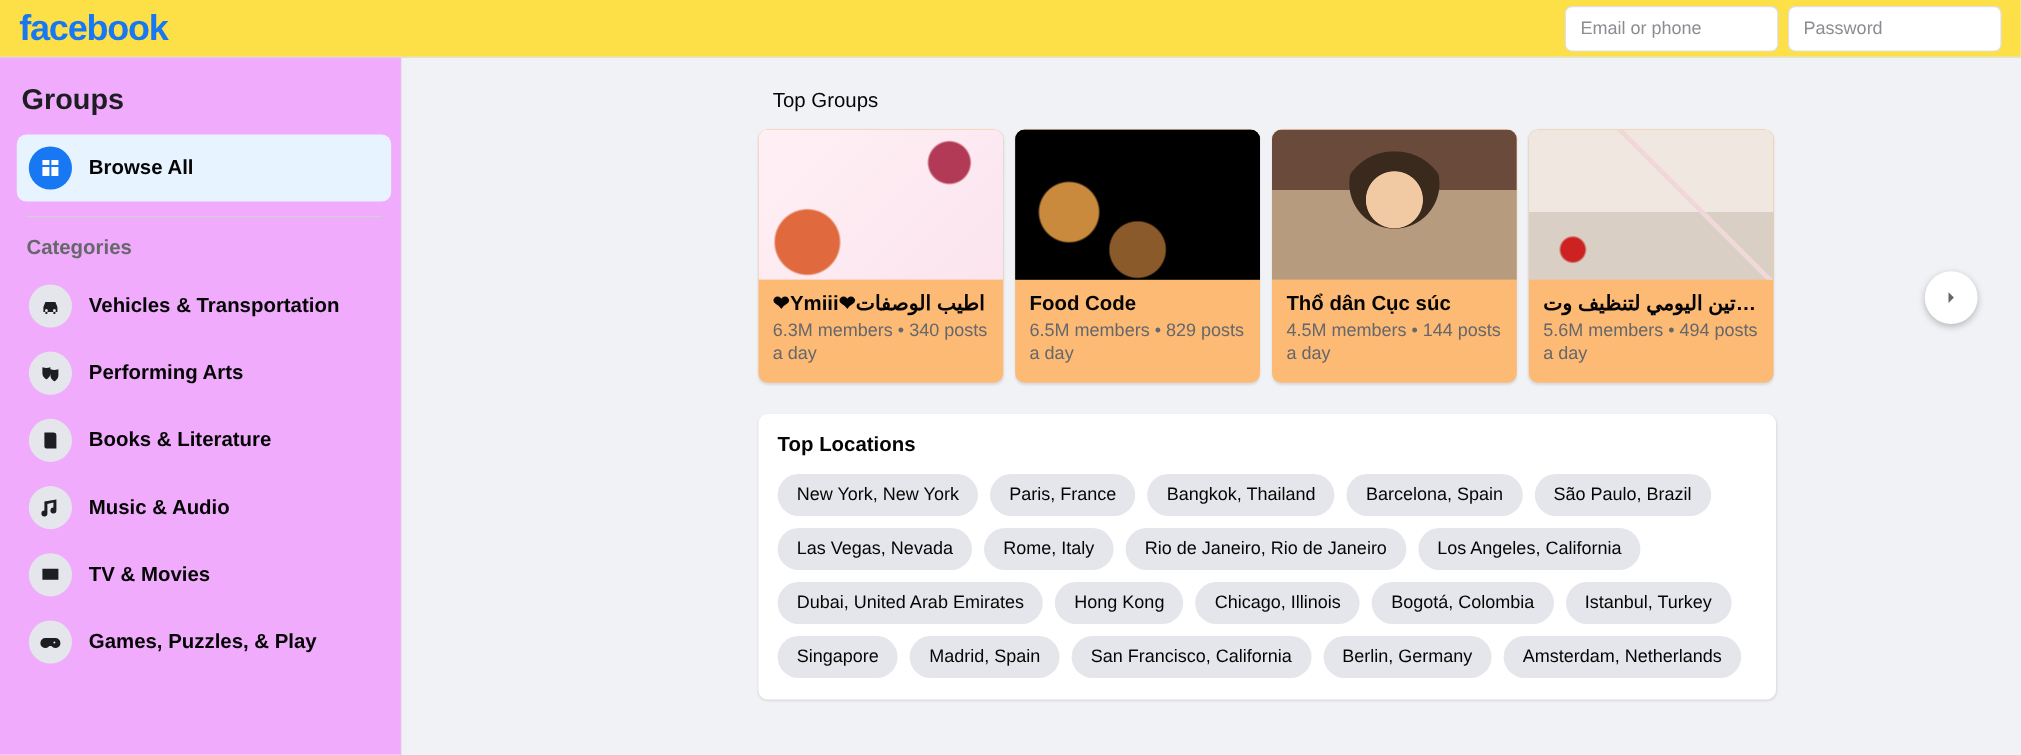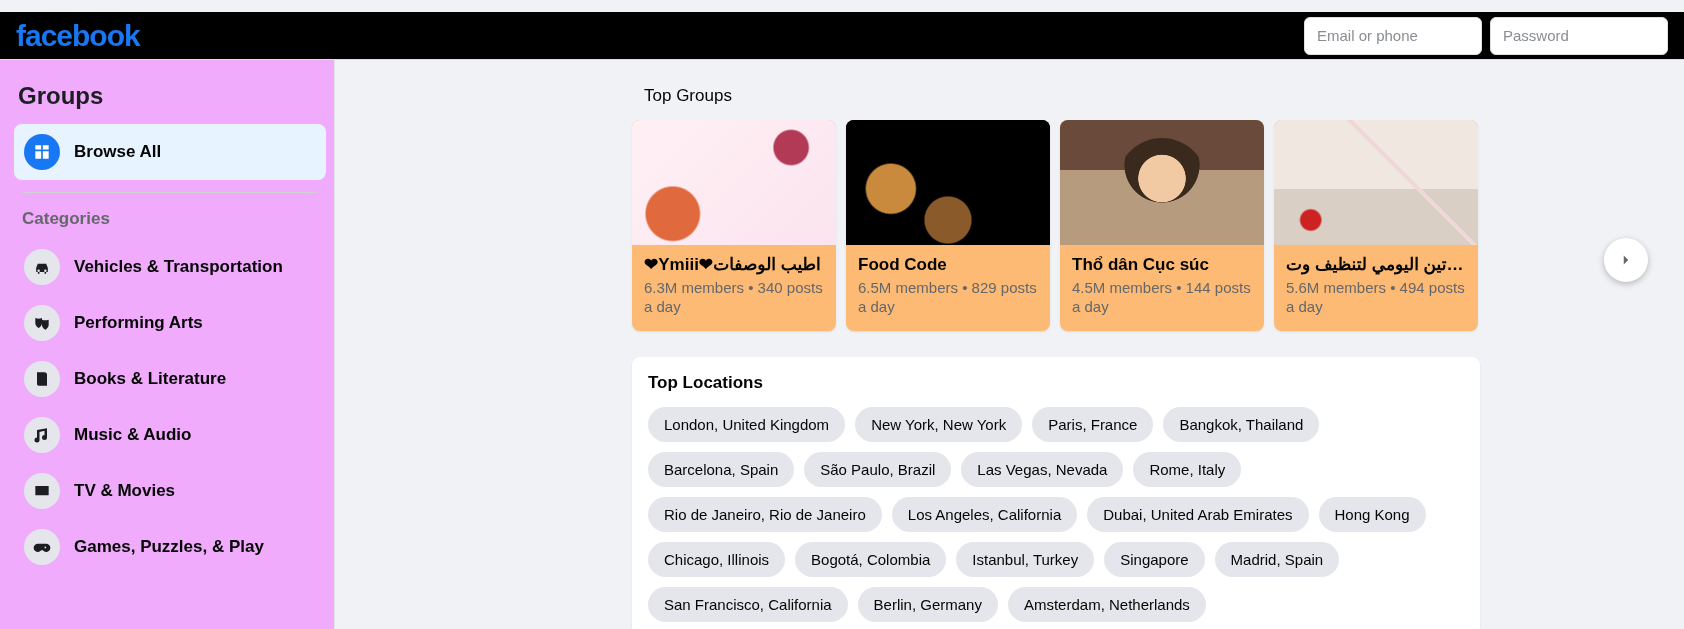--- a/index.html
+++ b/index.html
@@ -6,27 +6,26 @@
   body {
     font-family: Helvetica, Arial, sans-serif;
     background: #f0f2f5;
     color: #1c1e21;
     width: 1684px;
     height: 629px;
     overflow: hidden;
   }
   .topbar {
     height: 48px;
-    background: #000000;
+    background: #fde047;
     border-bottom: 1px solid #dddfe2;
     display: flex;
     align-items: center;
     justify-content: space-between;
     padding: 0 16px;
-    margin-top: 12px;
   }
   .logo {
     font-weight: 800;
     font-size: 30px;
     color: #1877f2;
     letter-spacing: -1px;
     cursor: pointer;
   }
   .login-inputs {
     display: flex;
@@ -335,21 +334,20 @@
           <button class="next-btn">
           <svg viewBox="0 0 24 24">
               <path d="M9 6l6 6-6 6"></path>
             </svg>
         </button>
       </div>
 
       <div class="locations-panel">
         <div class="locations-heading">Top Locations</div>
         <div class="chips" id="chips">
-            <button class="chip">London, United Kingdom</button>
             <button class="chip">New York, New York</button>
             <button class="chip">Paris, France</button>
             <button class="chip">Bangkok, Thailand</button>
             <button class="chip">Barcelona, Spain</button>
             <button class="chip">São Paulo, Brazil</button>
             <button class="chip">Las Vegas, Nevada</button>
             <button class="chip">Rome, Italy</button>
             <button class="chip">Rio de Janeiro, Rio de Janeiro</button>
             <button class="chip">Los Angeles, California</button>
             <button class="chip">Dubai, United Arab Emirates</button>

